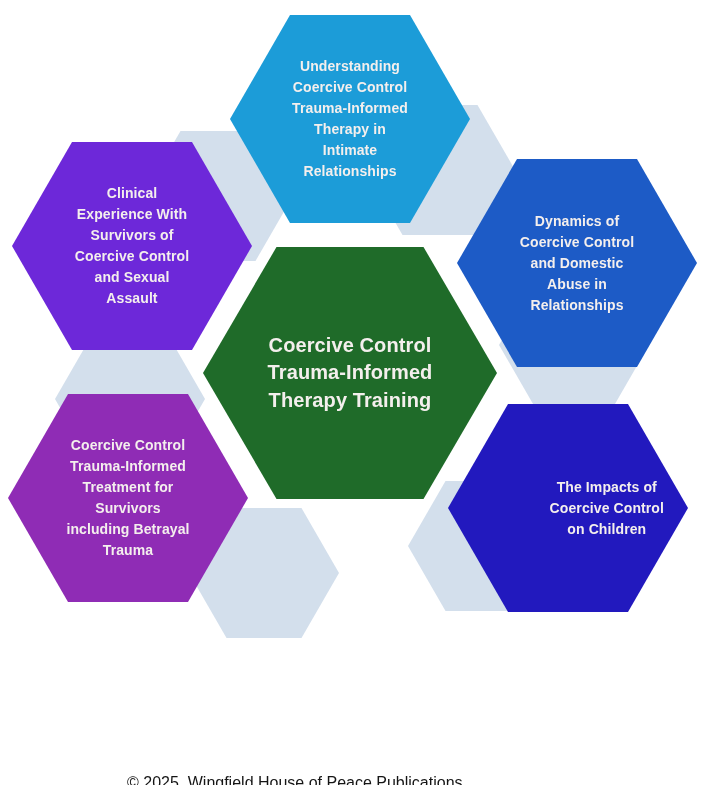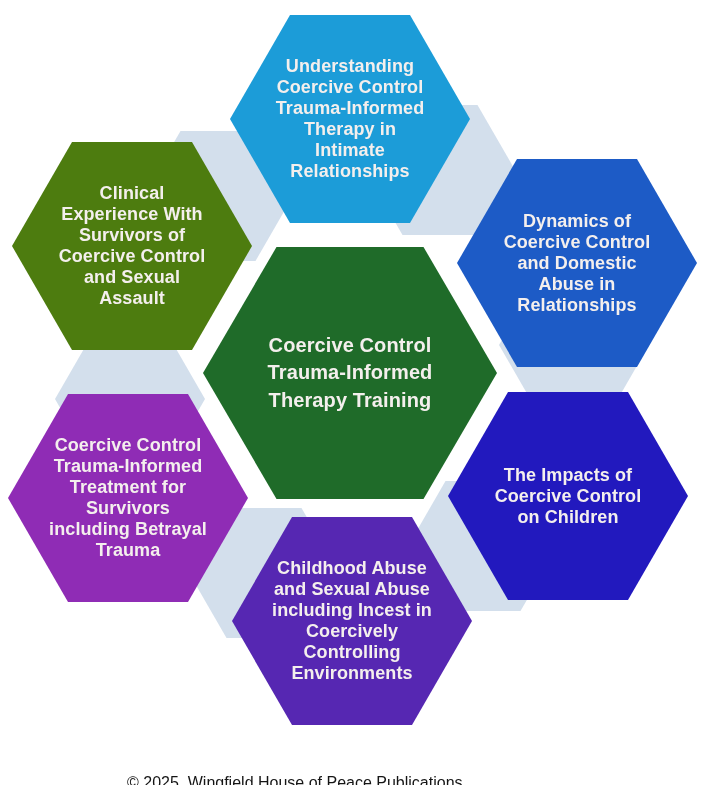--- a/index.html
+++ b/index.html
@@ -17,42 +17,42 @@
     text-align:center;
     box-sizing:border-box;
   }
   .hex-connector{width:150px;height:130px;z-index:1;}
   .hex-node{width:240px;height:208px;z-index:2;}
   .hex-center{width:294px;height:252px;z-index:2;}
   .hex-label{
     white-space:pre-line;
     color:#F4EFED;
     font-weight:bold;
-    font-size:18px;
+    font-size:14px;
     line-height:21px;
     letter-spacing:0.1px;
     padding:0 24px;
   }
   .hex-center .hex-label{
     font-size:20px;
     line-height:27.5px;
     padding:0 30px;
   }
   
   #conn-1{left:365px;top:105px;}
   #conn-2{left:499px;top:280px;}
   #conn-3{left:408px;top:481px;}
   #conn-4{left:189px;top:508px;}
   #conn-5{left:55px;top:334px;}
   #conn-6{left:143px;top:131px;}
   
   #hex-center{left:203px;top:247px;}
   #hex-top{left:230px;top:15px;}
   #hex-top-right{left:457px;top:144px;margin-top:15px;}
-  #hex-bottom-right{left:448px;top:392px;}
+  #hex-bottom-right{left:448px;top:404px;justify-content:flex-end;}
   #hex-bottom{left:232px;top:517px;}
   #hex-bottom-left{left:8px;top:394px;}
   #hex-top-left{left:12px;top:142px;}
   .footer{
     position:absolute;
     left:127px;top:729px;
     font-size:16px;
     line-height:21.5px;
     color:#151515;
     white-space:pre-wrap;
@@ -92,39 +92,31 @@
 Abuse in
 Relationships</div>
   </div>
 
   <div id="hex-bottom-right" class="hex hex-node" style="background-color: rgb(34, 25, 190);">
     <div class="hex-label">The Impacts of
 Coercive Control
 on Children</div>
   </div>
 
-  <div id="hex-bottom" class="hex hex-node" style="background-color: rgb(86, 39, 178);">
-    <div class="hex-label">Childhood Abuse
-and Sexual Abuse
-including Incest in
-Coercively
-Controlling
-Environments</div>
-  </div>
 
   <div id="hex-bottom-left" class="hex hex-node" style="background-color: rgb(143, 44, 181);">
     <div class="hex-label">Coercive Control
 Trauma-Informed
 Treatment for
 Survivors
 including Betrayal
 Trauma</div>
   </div>
 
-  <div id="hex-top-left" class="hex hex-node" style="background-color: #4d7c0f;">
+  <div id="hex-top-left" class="hex hex-node" style="background-color: #6d28d9;">
     <div class="hex-label">Clinical
 Experience With
 Survivors of
 Coercive Control
 and Sexual
 Assault</div>
   </div>
 
   <div class="footer">
     <div>© 2025  Wingfield House of Peace Publications</div>

